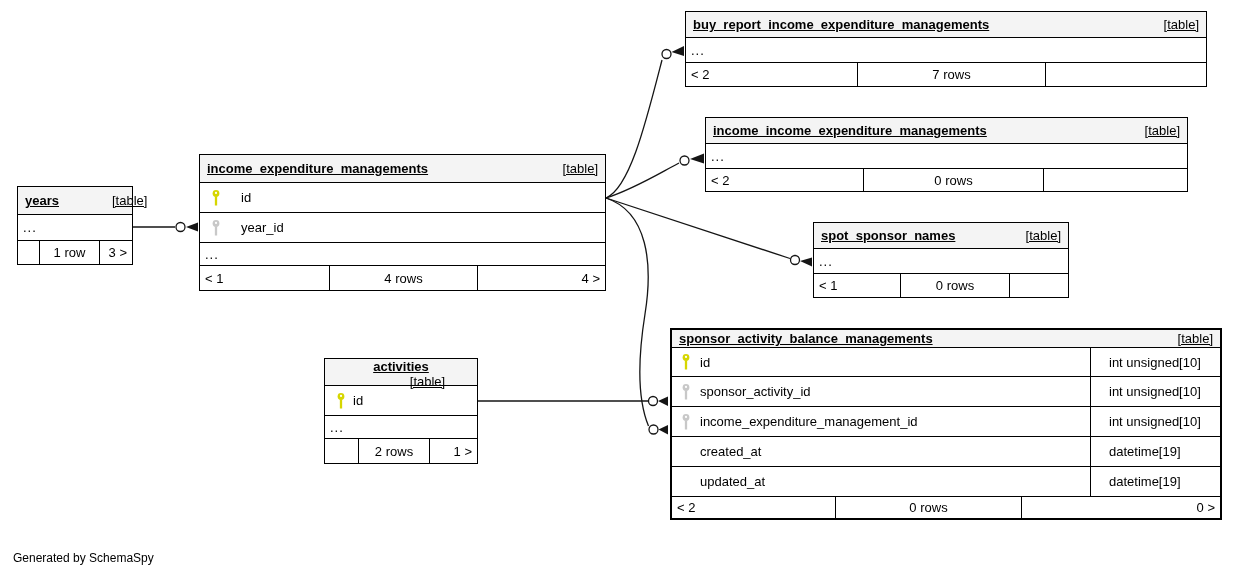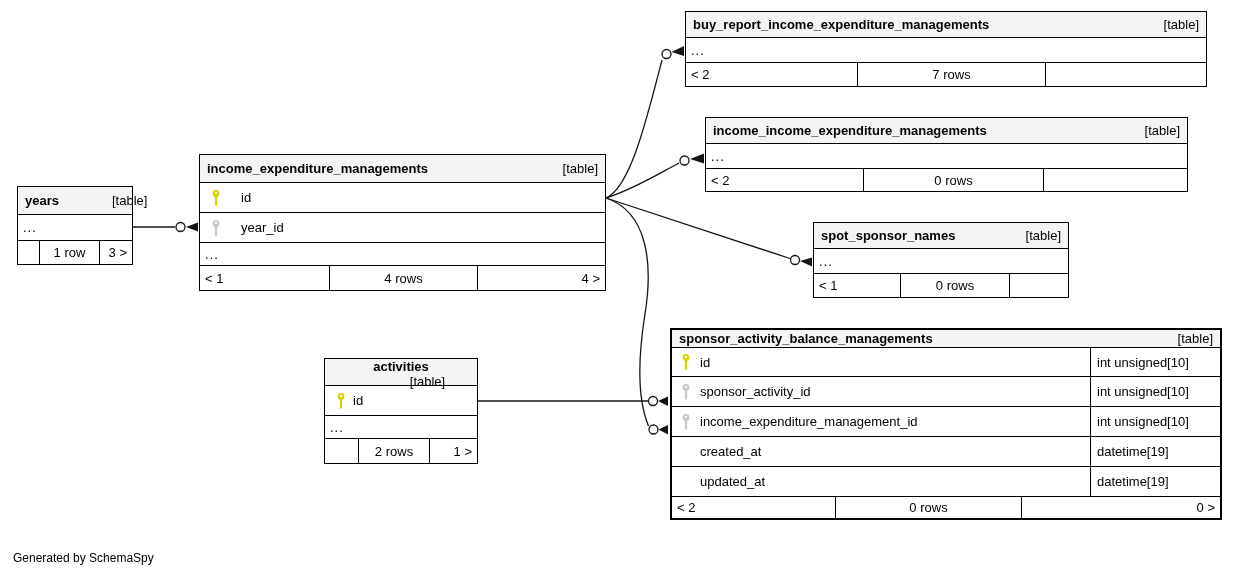--- a/index.html
+++ b/index.html
@@ -11,35 +11,35 @@
   *{box-sizing:border-box;}
   #edges{position:absolute;left:0;top:0;width:1239px;height:587px;z-index:0;}
   #edges path{fill:none;stroke:#151515;stroke-width:1.3px;}
   #edges circle{fill:#ffffff;stroke:#151515;stroke-width:1.3px;}
   #edges polygon{fill:#151515;stroke:none;}
 
   .tbl{position:absolute;background:#fff;border:1px solid #000;z-index:1;}
   .tbl.thick{border-width:2px;}
   .thead{
     display:flex;justify-content:space-between;align-items:center;
-    background:#f4f4f4;border-bottom:1px solid #000;padding:0 7px;
+    background:#f4f4f4;border-bottom:1px solid #000;padding:0 7px;text-decoration:underline;
   }
   .tname{font-weight:bold;white-space:nowrap;}
   .ttag{font-weight:normal;margin-left:10px;white-space:nowrap;padding-left:43px;}
   .trow{position:relative;display:flex;align-items:center;border-bottom:1px solid #000;}
   .keyicon{position:absolute;top:50%;transform:translateY(-50%);}
   .ric{left:11px;}
   .ric-sm{left:9px;}
   .rlabel{white-space:nowrap;}
   .ml40{margin-left:41px;}
   .ml28{margin-left:28px;}
   .rdots{margin-left:5px;letter-spacing:1px;}
   .rtype{
     margin-left:auto;align-self:stretch;display:flex;align-items:center;
-    border-left:1px solid #000;width:130px;padding-left:6px;white-space:nowrap;
+    border-left:1px solid #000;width:130px;padding-left:18px;white-space:nowrap;
   }
   .tfoot{display:flex;align-items:stretch;}
   .fcell{display:flex;align-items:center;border-right:1px solid #000;}
   .fcell:last-child{border-right:none;flex:1;}
   .f-l{justify-content:flex-start;padding-left:5px;}
   .f-c{justify-content:center;}
   .f-r{justify-content:flex-end;padding-right:5px;}
   #note{position:absolute;left:13px;top:551px;font-size:12px;z-index:1;}
 </style>
 </head>

